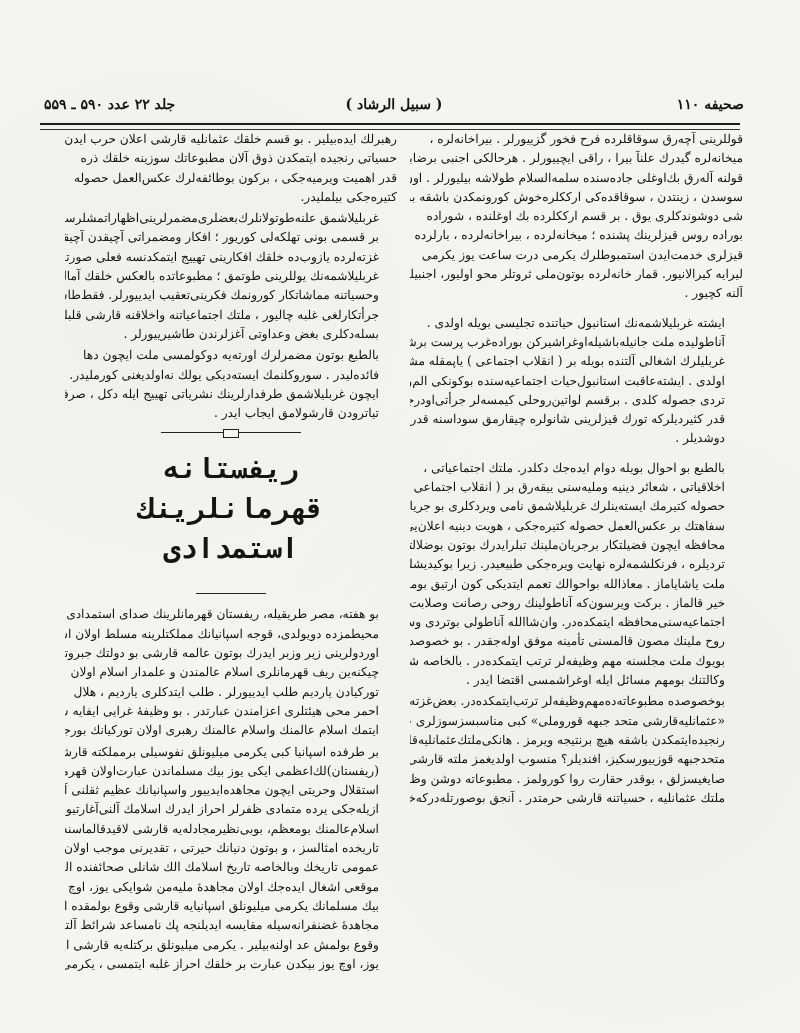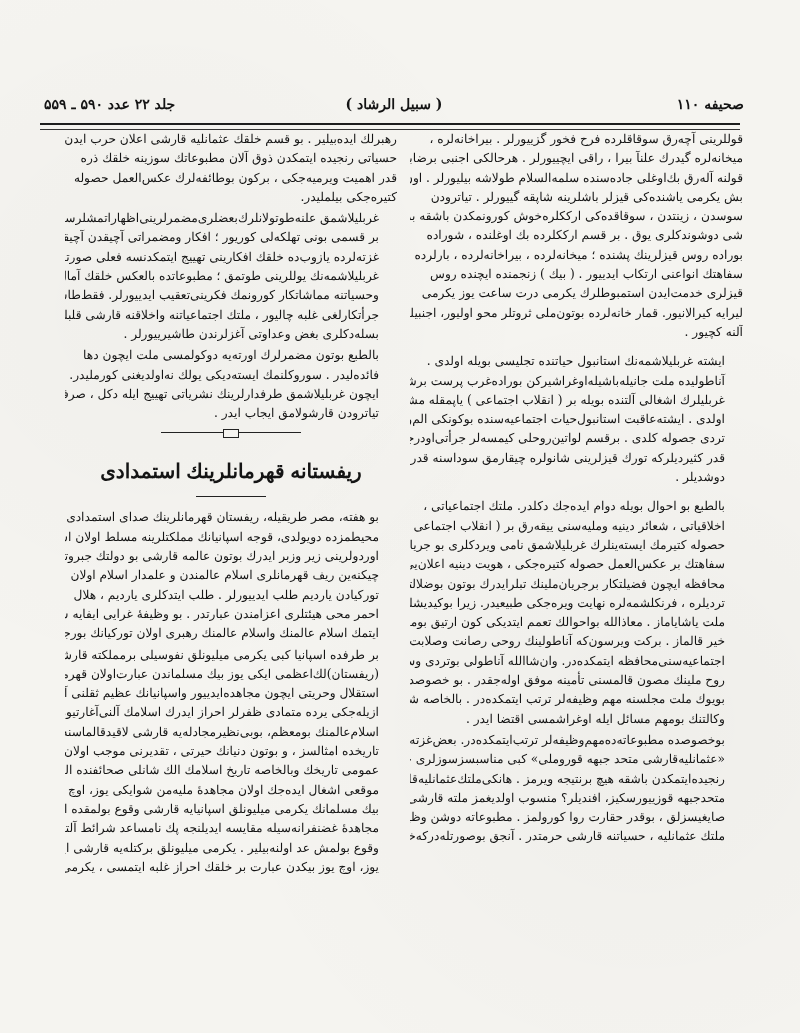--- a/index.html
+++ b/index.html
@@ -42,22 +42,22 @@
   .separator {
     margin:6px auto 10px auto; width:140px; height:8px; position:relative;
   }
   .separator::before {
     content:""; position:absolute; left:0; right:0; top:3px; border-top:1.5px solid #222;
   }
   .separator::after {
     content:""; position:absolute; left:62px; top:0; width:14px; height:7px; border:1.5px solid #222; background:#f5f4f0;
   }
   .article-title {
-    text-align:center; font-size:20px; font-weight:bold; line-height:40px;
-    margin:14px 0 3px 0; font-family:Liberation Sans, sans-serif; letter-spacing:0.5px;
+    text-align:center; font-size:28px; font-weight:bold; line-height:40px;
+    margin:14px 0 20px 0; font-family:Liberation Mono, monospace; letter-spacing:0.5px;
   }
   .title-orn { margin:0 auto 8px auto; width:70px; height:6px; position:relative; }
   .title-orn::before { content:""; position:absolute; left:0; right:0; top:2px; border-top:1.5px solid #222; }
 </style>
 </head>
 <body>
 
 <div class="page">
 
   <div class="header">
@@ -65,25 +65,23 @@
     <span class="title">( سبيل الرشاد )</span>
     <span class="vol">جلد ۲۲ عدد ۵۹۰ ـ ۵۵۹</span>
   </div>
   <div class="rule"></div>
 
   <div class="col right">
     <p>
       <span class="line">قوللرینی آچه‌رق سوقاقلرده فرح فخور گزییورلر . بیراخانه‌لره ،</span>
       <span class="line">میخانه‌لره گیدرك علنآ بیرا ، راقی ایچییورلر . هرحالکی اجنبی برضابطی</span>
       <span class="line">قولنه آله‌رق بك‌اوغلی جاده‌سنده سلمه‌السلام طولاشه بیلیورلر . اون</span>
-      <span class="line">بش یکرمی یاشنده‌کی قیزلر باشلرینه شاپقه گییورلر . تیاترودن</span>
       <span class="line">سوسدن ، زینتدن ، سوقاقده‌کی ارککلره‌خوش کورونمکدن باشقه بر</span>
       <span class="line">شی دوشوندکلری یوق . بر قسم ارککلرده بك اوغلنده ، شوراده</span>
       <span class="line">بوراده روس قیزلرینك پشنده ؛ میخانه‌لرده ، بیراخانه‌لرده ، بارلرده</span>
-      <span class="line">سفاهتك انواعنی ارتکاب ایدییور . ( بیك ) زنجمنده ایچنده روس</span>
       <span class="line">قیزلری خدمت‌ایدن استمبوطلرك یکرمی درت ساعت یوز یکرمی</span>
       <span class="line">لیرایه کیرالانیور. قمار خانه‌لرده بوتون‌ملی ثروتلر محو اولیور، اجنبیلر</span>
       <span class="line">آلنه کچیور .</span>
     </p>
     <p class="ind" style="margin-top:10px">
       <span class="line">ایشته غربلیلاشمه‌نك استانبول حیاتنده تجلیسی بویله اولدی .</span>
       <span class="line">آناطولیده ملت جانیله‌باشیله‌اوغراشیرکن بوراده‌غرب پرست برشرذمه</span>
       <span class="line">غربلیلرك اشغالی آلتنده بویله بر ( انقلاب اجتماعی ) یاپمقله مشغول</span>
       <span class="line">اولدی . ایشته‌عاقبت استانبول‌حیات اجتماعیه‌سنده بوکونکی الم‌وفجیع</span>
       <span class="line">تردی جصوله کلدی . برقسم لواتین‌روحلی کیمسه‌لر جرأتی‌اودرجه‌یه</span>

